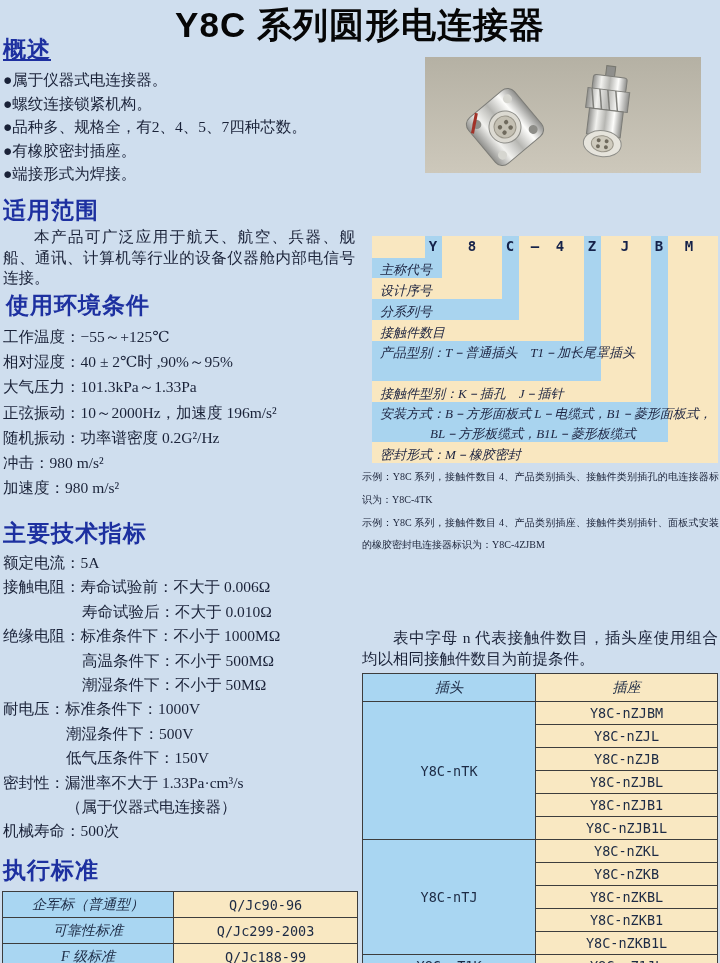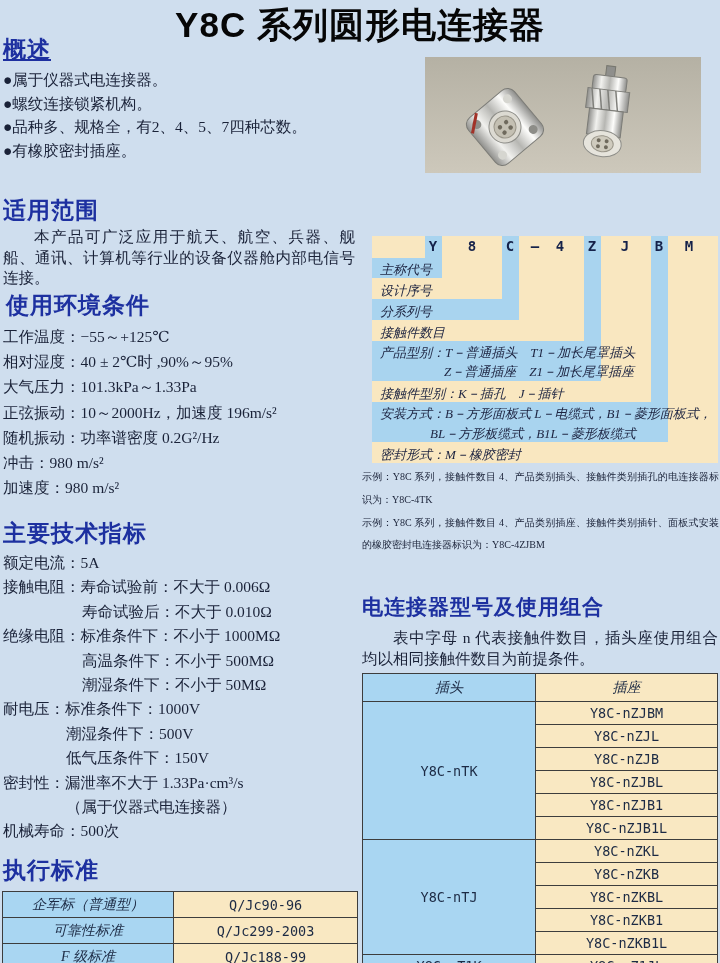--- a/index.html
+++ b/index.html
@@ -71,20 +71,21 @@
 <div class="page">
 
   <div class="abs title">Y8C 系列圆形电连接器</div>
 
   <div class="abs h-blue" style="left:3px; top:34px;text-decoration:underline;">概述</div>
   <div class="abs bullets" style="left:3px; top:68px;">
     <div>●属于仪器式电连接器。</div>
     <div>●螺纹连接锁紧机构。</div>
     <div>●品种多、规格全，有2、4、5、7四种芯数。</div>
     <div>●有橡胶密封插座。</div>
+    <div>●端接形式为焊接。</div>
   </div>
 
   <div class="abs photo">
     <svg width="276" height="116" viewBox="0 0 276 116">
       <defs>
         <linearGradient id="fab" x1="0" y1="0" x2="0" y2="1">
           <stop offset="0" stop-color="#b5b1a4"></stop>
             <stop offset="1" stop-color="#cdc8bb"></stop>
         </linearGradient>
         <linearGradient id="met" x1="0" y1="0" x2="1" y2="0">
@@ -200,33 +201,31 @@
     <span class="letter" style="left:208px;">Z</span>
     <span class="letter" style="left:241px;">J</span>
     <span class="letter" style="left:275px;">B</span>
     <span class="letter" style="left:305px;">M</span>
 
     <div class="lbl" style="top:25px;">主称代号</div>
     <div class="lbl" style="top:46px;">设计序号</div>
     <div class="lbl" style="top:67px;">分系列号</div>
     <div class="lbl" style="top:88px;">接触件数目</div>
     <div class="lbl" style="top:108px;">产品型别：T－普通插头　T1－加长尾罩插头</div>
-    <div class="lbl" style="top:127px; left:72px;">Z－普通插座　Z1－加长尾罩插座</div>
     <div class="lbl" style="top:149px;">接触件型别：K－插孔　J－插针</div>
     <div class="lbl" style="top:169px;">安装方式：B－方形面板式 L－电缆式，B1－菱形面板式，</div>
     <div class="lbl" style="top:189px; left:58px;">BL－方形板缆式，B1L－菱形板缆式</div>
     <div class="lbl" style="top:210px;">密封形式：M－橡胶密封</div>
   </div>
 
   <div class="abs examples" style="left:362px; top:466px; width:357px;">
     <p>示例：Y8C 系列，接触件数目 4、产品类别插头、接触件类别插孔的电连接器标识为：Y8C-4TK</p>
     <p>示例：Y8C 系列，接触件数目 4、产品类别插座、接触件类别插针、面板式安装的橡胶密封电连接器标识为：Y8C-4ZJBM</p>
   </div>
 
-  <div class="abs h-blue small" style="left:362px; top:593px;">电连接器型号及使用组合</div>
   <div class="abs para" style="left:362px; top:627px; width:356px; line-height:21px;">表中字母 n 代表接触件数目，插头座使用组合均以相同接触件数目为前提条件。</div>
 
   <table class="abs combo-table">
     <tbody>
         <tr>
       <th class="c1">插头</th>
       <th class="c2">插座</th>
     </tr>
     <tr>
       <td class="plug" rowspan="6">Y8C-nTK</td>

